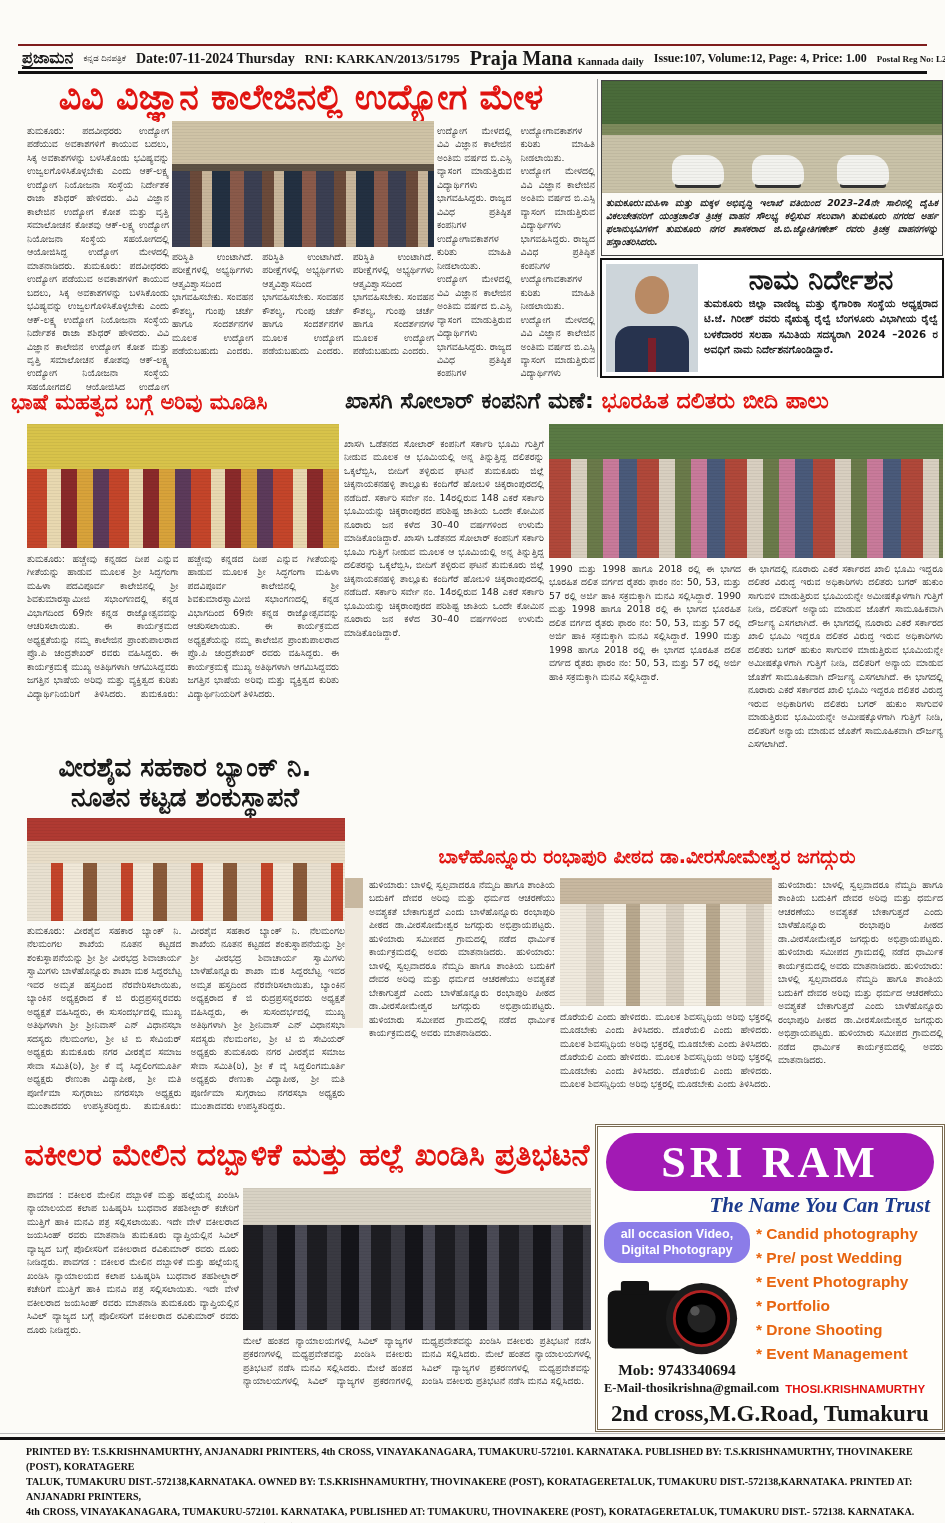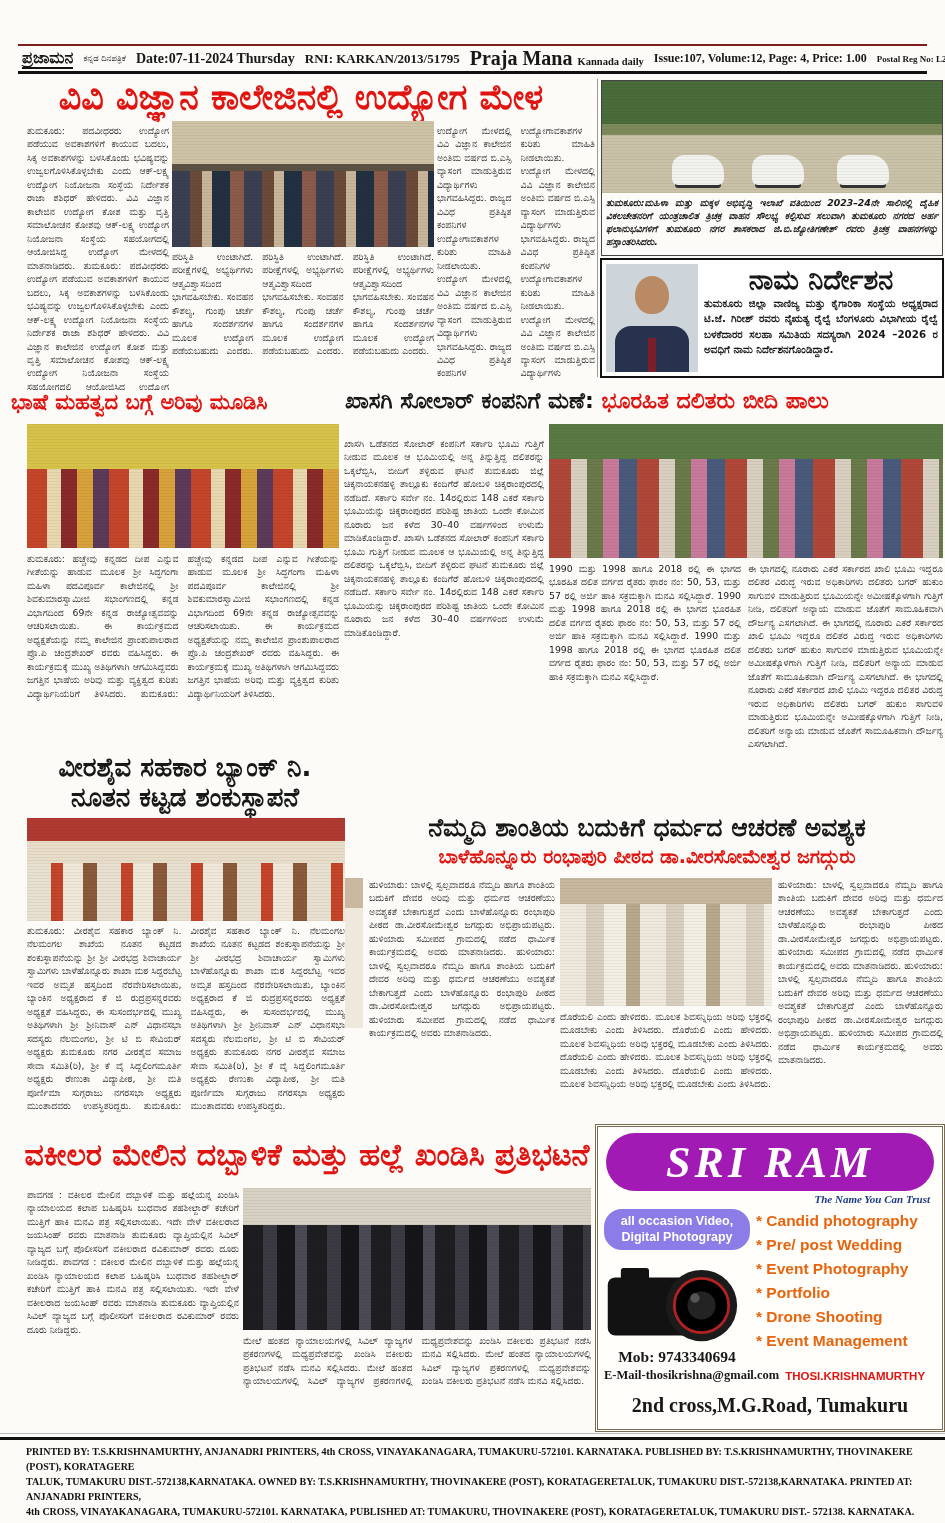--- a/index.html
+++ b/index.html
@@ -48,32 +48,32 @@
   .suit{position:absolute;left:50%;bottom:0;transform:translateX(-50%);width:74px;height:46px;border-radius:16px 16px 0 0;background:#27334e;}
   .tie{position:absolute;left:50%;bottom:0;transform:translateX(-50%);width:8px;height:34px;background:#7a1f2a;}
   
   #nombox{left:600px;top:258px;width:344px;height:120px;border:2px solid #111;box-sizing:border-box;background:#fff;padding:4px;}
   #nombox .title{font-size:27px;font-weight:bold;text-align:center;}
   #nombox .txt{font-size:10.3px;line-height:1.5;font-weight:600;text-align:justify;}
   
   #ad{left:595px;top:1124px;width:350px;height:308px;border:3px double #7a6b52;box-sizing:border-box;background:#fffefa;
       font-family:"Liberation Serif",serif;}
   #ad-banner{margin:6px 8px 2px;height:58px;border-radius:34px;display:flex;align-items:center;justify-content:center;
-             color:#fff;font-size:44px;font-weight:bold;letter-spacing:4px;font-style:italic;}
-  #ad-tag{text-align:right;padding-right:12px;font-size:11px;font-style:italic;font-weight:bold;}
+             color:#fff;font-size:44px;font-weight:bold;letter-spacing:4px;}
+  #ad-tag{text-align:right;padding-right:12px;font-size:21px;font-style:italic;font-weight:bold;}
   #ad-mid{display:flex;padding:4px 6px 0;gap:6px;}
   #ad-left{width:146px;flex:none;}
   #ad-pill{border-radius:18px;color:#fff;font-weight:bold;font-size:12.5px;text-align:center;padding:5px 4px;
            font-family:"Liberation Sans",sans-serif;line-height:1.25;}
   #ad-bullets{flex:1;font-family:"Liberation Sans",sans-serif;font-weight:bold;font-size:15.5px;line-height:1.55;white-space:nowrap;}
   #ad-mob{font-size:15.5px;font-weight:bold;text-align:center;margin-top:2px;}
   #ad-emailrow{display:flex;align-items:center;gap:6px;padding:2px 6px 0;}
   #ad-email{font-size:12.5px;font-weight:bold;}
   #ad-owner{font-size:11.5px;font-weight:bold;color:#e01410;font-family:"Liberation Sans",sans-serif;}
-  #ad-addr{font-size:20px;font-weight:bold;text-align:center;margin-top:11px;}
+  #ad-addr{font-size:23px;font-weight:bold;text-align:center;margin-top:5px;}
   
   #footer{left:0;top:1437px;width:945px;border-top:3px solid #111;padding:4px 26px 0;box-sizing:border-box;}
   #footer .fline{font-family:"Liberation Serif",serif;font-weight:bold;font-size:10px;line-height:1.5;color:#111;}
   .vline{background:#9a9a9a;width:1px;}
   .hairline{background:#bbb;height:1px;}
 </style>
 </head>
 <body>
 
 <div id="page">
@@ -145,21 +145,20 @@
 
   <div class="abs hl" style="left:27px;top:753px;width:316px;font-size:26px;text-align:center;line-height:1.15;">
     <div>ವೀರಶೈವ ಸಹಕಾರ ಬ್ಯಾಂಕ್ ನಿ.</div>
     <div>ನೂತನ ಕಟ್ಟಡ ಶಂಕುಸ್ಥಾಪನೆ</div>
   </div>
   <div class="abs photo ph-bank" style="left:27px;top:818px;width:318px;height:103px;">
       <div class="grain"></div>
     </div>
   <div class="abs col c2" style="left:27px;top:924px;width:318px;height:210px;">ತುಮಕೂರು: ವೀರಶೈವ ಸಹಕಾರ ಬ್ಯಾಂಕ್ ನಿ. ನೆಲಮಂಗಲ ಶಾಖೆಯ ನೂತನ ಕಟ್ಟಡದ ಶಂಕುಸ್ಥಾಪನೆಯನ್ನು ಶ್ರೀ ಶ್ರೀ ವೀರಭದ್ರ ಶಿವಾಚಾರ್ಯ ಸ್ವಾಮಿಗಳು ಬಾಳೆಹೊನ್ನೂರು ಶಾಖಾ ಮಠ ಸಿದ್ದರಬೆಟ್ಟ ಇವರ ಅಮೃತ ಹಸ್ತದಿಂದ ನೆರವೇರಿಸಲಾಯಿತು, ಬ್ಯಾಂಕಿನ ಅಧ್ಯಕ್ಷರಾದ ಕೆ ಜಿ ರುದ್ರಪ್ರಸನ್ನರವರು ಅಧ್ಯಕ್ಷತೆ ವಹಿಸಿದ್ದರು, ಈ ಸುಸಂದರ್ಭದಲ್ಲಿ ಮುಖ್ಯ ಅತಿಥಿಗಳಾಗಿ ಶ್ರೀ ಶ್ರೀನಿವಾಸ್ ಎನ್ ವಿಧಾನಸಭಾ ಸದಸ್ಯರು ನೆಲಮಂಗಲ, ಶ್ರೀ ಟಿ ಬಿ ಸೇವಿಯರ್ ಅಧ್ಯಕ್ಷರು ತುಮಕೂರು ನಗರ ವೀರಶೈವ ಸಮಾಜ ಸೇವಾ ಸಮಿತಿ(ರಿ), ಶ್ರೀ ಕೆ ವೈ ಸಿದ್ದಲಿಂಗಮೂರ್ತಿ ಅಧ್ಯಕ್ಷರು ರೇಣುಕಾ ವಿದ್ಯಾಪೀಠ, ಶ್ರೀ ಮತಿ ಪೂರ್ಣಿಮಾ ಸುಗ್ಗರಾಜು ನಗರಸಭಾ ಅಧ್ಯಕ್ಷರು ಮುಂತಾದವರು ಉಪಸ್ಥಿತರಿದ್ದರು. ತುಮಕೂರು: ವೀರಶೈವ ಸಹಕಾರ ಬ್ಯಾಂಕ್ ನಿ. ನೆಲಮಂಗಲ ಶಾಖೆಯ ನೂತನ ಕಟ್ಟಡದ ಶಂಕುಸ್ಥಾಪನೆಯನ್ನು ಶ್ರೀ ಶ್ರೀ ವೀರಭದ್ರ ಶಿವಾಚಾರ್ಯ ಸ್ವಾಮಿಗಳು ಬಾಳೆಹೊನ್ನೂರು ಶಾಖಾ ಮಠ ಸಿದ್ದರಬೆಟ್ಟ ಇವರ ಅಮೃತ ಹಸ್ತದಿಂದ ನೆರವೇರಿಸಲಾಯಿತು, ಬ್ಯಾಂಕಿನ ಅಧ್ಯಕ್ಷರಾದ ಕೆ ಜಿ ರುದ್ರಪ್ರಸನ್ನರವರು ಅಧ್ಯಕ್ಷತೆ ವಹಿಸಿದ್ದರು, ಈ ಸುಸಂದರ್ಭದಲ್ಲಿ ಮುಖ್ಯ ಅತಿಥಿಗಳಾಗಿ ಶ್ರೀ ಶ್ರೀನಿವಾಸ್ ಎನ್ ವಿಧಾನಸಭಾ ಸದಸ್ಯರು ನೆಲಮಂಗಲ, ಶ್ರೀ ಟಿ ಬಿ ಸೇವಿಯರ್ ಅಧ್ಯಕ್ಷರು ತುಮಕೂರು ನಗರ ವೀರಶೈವ ಸಮಾಜ ಸೇವಾ ಸಮಿತಿ(ರಿ), ಶ್ರೀ ಕೆ ವೈ ಸಿದ್ದಲಿಂಗಮೂರ್ತಿ ಅಧ್ಯಕ್ಷರು ರೇಣುಕಾ ವಿದ್ಯಾಪೀಠ, ಶ್ರೀ ಮತಿ ಪೂರ್ಣಿಮಾ ಸುಗ್ಗರಾಜು ನಗರಸಭಾ ಅಧ್ಯಕ್ಷರು ಮುಂತಾದವರು ಉಪಸ್ಥಿತರಿದ್ದರು.</div>
 
-  <div class="abs hl" style="left:352px;top:814px;width:590px;font-size:25px;text-align:center;">ನೆಮ್ಮದಿ ಶಾಂತಿಯ ಬದುಕಿಗೆ ಧರ್ಮದ ಆಚರಣೆ ಅವಶ್ಯಕ</div>
   <div class="abs hl red" style="left: 352px; top: 846px; width: 590px; font-size: 19px; text-align: center; color: rgb(224, 20, 16);">ಬಾಳೆಹೊನ್ನೂರು ರಂಭಾಪುರಿ ಪೀಠದ ಡಾ.ವೀರಸೋಮೇಶ್ವರ ಜಗದ್ಗುರು</div>
   <div class="abs photo ph-peace" style="left:345px;top:878px;width:18px;height:150px;"></div>
   <div class="abs col" style="left:369px;top:878px;width:186px;height:258px;">ಹುಳಿಯಾರು: ಬಾಳಲ್ಲಿ ಸ್ವಲ್ಪವಾದರೂ ನೆಮ್ಮದಿ ಹಾಗೂ ಶಾಂತಿಯ ಬದುಕಿಗೆ ದೇವರ ಅರಿವು ಮತ್ತು ಧರ್ಮದ ಆಚರಣೆಯು ಅವಶ್ಯಕತೆ ಬೇಕಾಗುತ್ತದೆ ಎಂದು ಬಾಳೆಹೊನ್ನೂರು ರಂಭಾಪುರಿ ಪೀಠದ ಡಾ.ವೀರಸೋಮೇಶ್ವರ ಜಗದ್ಗುರು ಅಭಿಪ್ರಾಯಪಟ್ಟರು. ಹುಳಿಯಾರು ಸಮೀಪದ ಗ್ರಾಮದಲ್ಲಿ ನಡೆದ ಧಾರ್ಮಿಕ ಕಾರ್ಯಕ್ರಮದಲ್ಲಿ ಅವರು ಮಾತನಾಡಿದರು. ಹುಳಿಯಾರು: ಬಾಳಲ್ಲಿ ಸ್ವಲ್ಪವಾದರೂ ನೆಮ್ಮದಿ ಹಾಗೂ ಶಾಂತಿಯ ಬದುಕಿಗೆ ದೇವರ ಅರಿವು ಮತ್ತು ಧರ್ಮದ ಆಚರಣೆಯು ಅವಶ್ಯಕತೆ ಬೇಕಾಗುತ್ತದೆ ಎಂದು ಬಾಳೆಹೊನ್ನೂರು ರಂಭಾಪುರಿ ಪೀಠದ ಡಾ.ವೀರಸೋಮೇಶ್ವರ ಜಗದ್ಗುರು ಅಭಿಪ್ರಾಯಪಟ್ಟರು. ಹುಳಿಯಾರು ಸಮೀಪದ ಗ್ರಾಮದಲ್ಲಿ ನಡೆದ ಧಾರ್ಮಿಕ ಕಾರ್ಯಕ್ರಮದಲ್ಲಿ ಅವರು ಮಾತನಾಡಿದರು.</div>
   <div class="abs photo ph-peace" style="left:560px;top:878px;width:212px;height:128px;">
       <div class="grain"></div>
     </div>
   <div class="abs col" style="left:560px;top:1010px;width:212px;height:126px;">ದೊರೆಯಲಿ ಎಂದು ಹೇಳಿದರು. ಮೂಲಕ ಶಿವಸನ್ನಿಧಿಯ ಅರಿವು ಭಕ್ತರಲ್ಲಿ ಮೂಡಬೇಕು ಎಂದು ತಿಳಿಸಿದರು. ದೊರೆಯಲಿ ಎಂದು ಹೇಳಿದರು. ಮೂಲಕ ಶಿವಸನ್ನಿಧಿಯ ಅರಿವು ಭಕ್ತರಲ್ಲಿ ಮೂಡಬೇಕು ಎಂದು ತಿಳಿಸಿದರು. ದೊರೆಯಲಿ ಎಂದು ಹೇಳಿದರು. ಮೂಲಕ ಶಿವಸನ್ನಿಧಿಯ ಅರಿವು ಭಕ್ತರಲ್ಲಿ ಮೂಡಬೇಕು ಎಂದು ತಿಳಿಸಿದರು. ದೊರೆಯಲಿ ಎಂದು ಹೇಳಿದರು. ಮೂಲಕ ಶಿವಸನ್ನಿಧಿಯ ಅರಿವು ಭಕ್ತರಲ್ಲಿ ಮೂಡಬೇಕು ಎಂದು ತಿಳಿಸಿದರು.</div>
   <div class="abs col" style="left:778px;top:878px;width:165px;height:258px;">ಹುಳಿಯಾರು: ಬಾಳಲ್ಲಿ ಸ್ವಲ್ಪವಾದರೂ ನೆಮ್ಮದಿ ಹಾಗೂ ಶಾಂತಿಯ ಬದುಕಿಗೆ ದೇವರ ಅರಿವು ಮತ್ತು ಧರ್ಮದ ಆಚರಣೆಯು ಅವಶ್ಯಕತೆ ಬೇಕಾಗುತ್ತದೆ ಎಂದು ಬಾಳೆಹೊನ್ನೂರು ರಂಭಾಪುರಿ ಪೀಠದ ಡಾ.ವೀರಸೋಮೇಶ್ವರ ಜಗದ್ಗುರು ಅಭಿಪ್ರಾಯಪಟ್ಟರು. ಹುಳಿಯಾರು ಸಮೀಪದ ಗ್ರಾಮದಲ್ಲಿ ನಡೆದ ಧಾರ್ಮಿಕ ಕಾರ್ಯಕ್ರಮದಲ್ಲಿ ಅವರು ಮಾತನಾಡಿದರು. ಹುಳಿಯಾರು: ಬಾಳಲ್ಲಿ ಸ್ವಲ್ಪವಾದರೂ ನೆಮ್ಮದಿ ಹಾಗೂ ಶಾಂತಿಯ ಬದುಕಿಗೆ ದೇವರ ಅರಿವು ಮತ್ತು ಧರ್ಮದ ಆಚರಣೆಯು ಅವಶ್ಯಕತೆ ಬೇಕಾಗುತ್ತದೆ ಎಂದು ಬಾಳೆಹೊನ್ನೂರು ರಂಭಾಪುರಿ ಪೀಠದ ಡಾ.ವೀರಸೋಮೇಶ್ವರ ಜಗದ್ಗುರು ಅಭಿಪ್ರಾಯಪಟ್ಟರು. ಹುಳಿಯಾರು ಸಮೀಪದ ಗ್ರಾಮದಲ್ಲಿ ನಡೆದ ಧಾರ್ಮಿಕ ಕಾರ್ಯಕ್ರಮದಲ್ಲಿ ಅವರು ಮಾತನಾಡಿದರು.</div>
 
   <div class="abs hl red" style="left: 24px; top: 1139px; width: 566px; font-size: 30px; text-align: center; color: rgb(224, 20, 16);">ವಕೀಲರ ಮೇಲಿನ ದಬ್ಬಾಳಿಕೆ ಮತ್ತು ಹಲ್ಲೆ ಖಂಡಿಸಿ ಪ್ರತಿಭಟನೆ</div>

